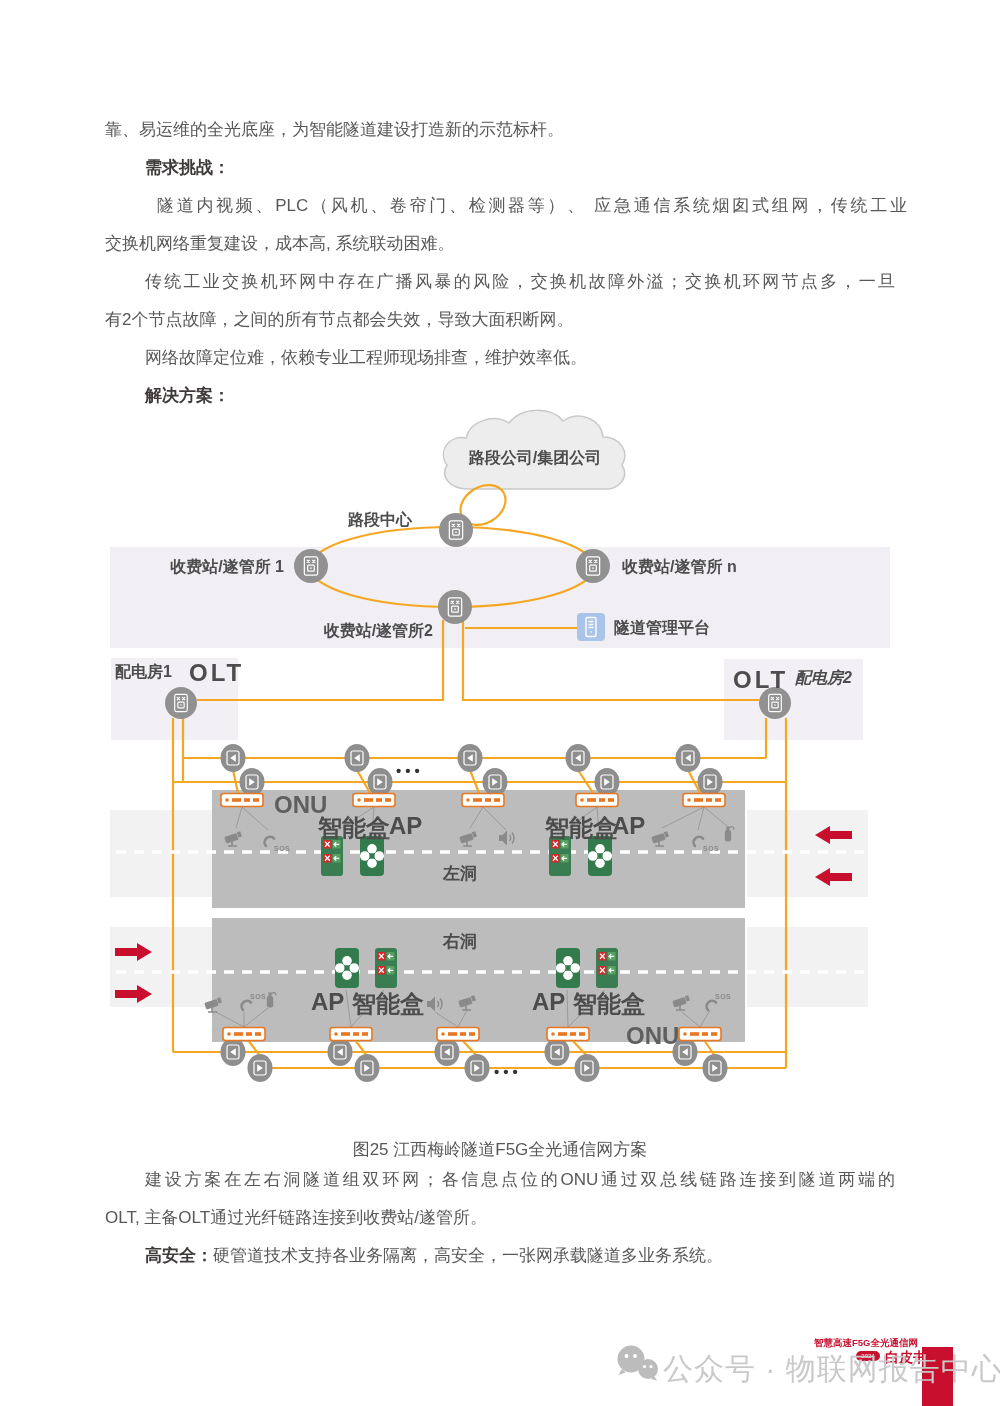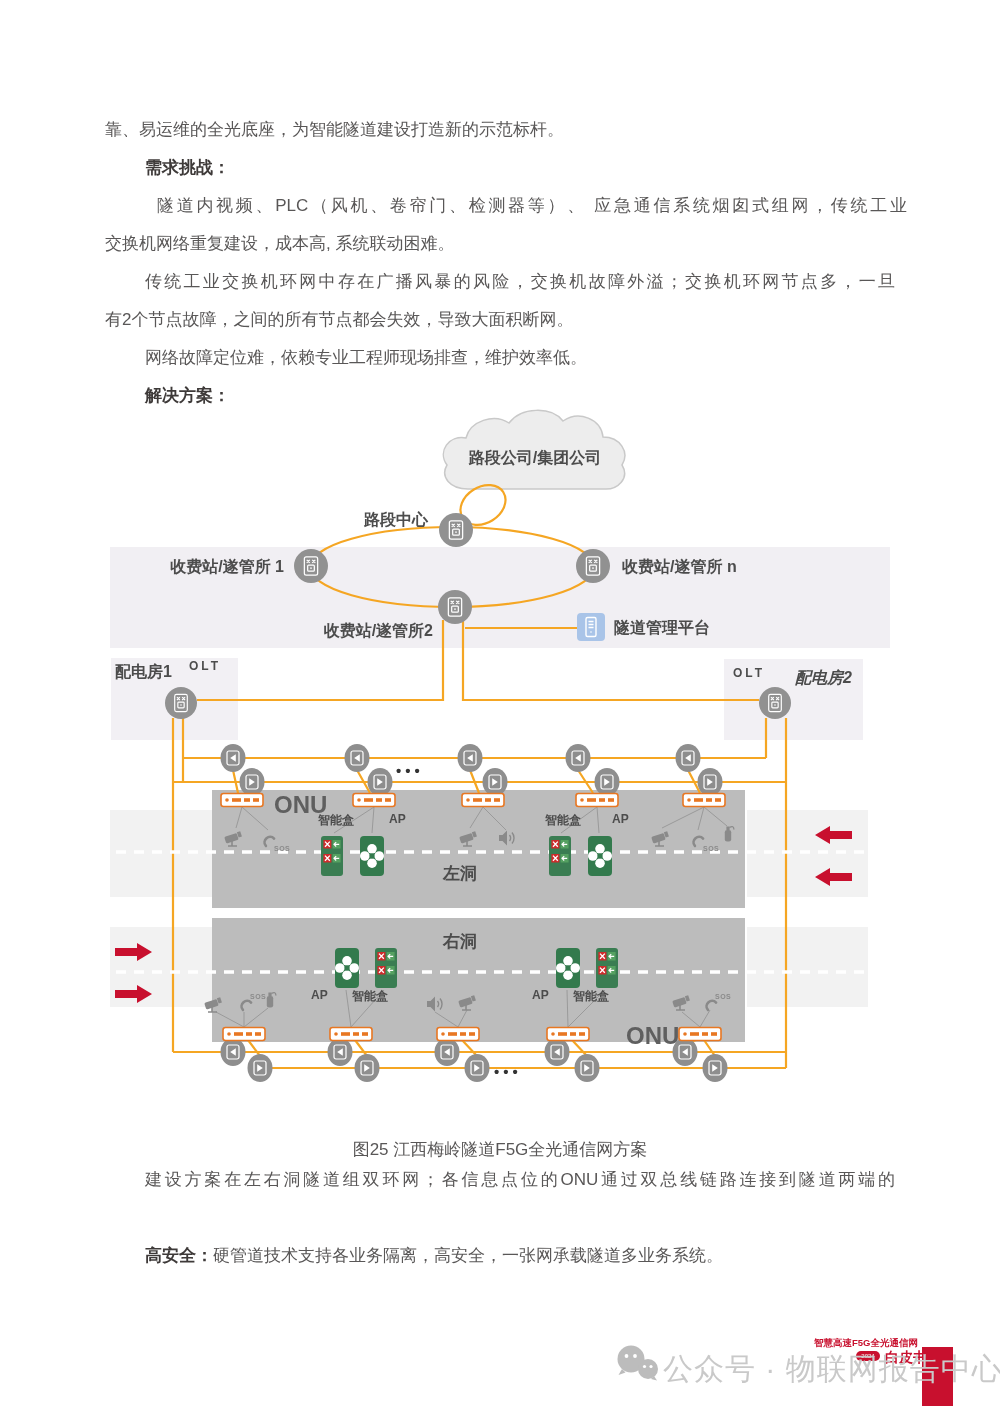--- a/index.html
+++ b/index.html
@@ -3,21 +3,21 @@
 <meta charset="utf-8">
 <style>
   html,body{margin:0;padding:0;background:#ffffff;}
   #page{position:relative;width:1000px;height:1406px;background:#fff;overflow:hidden;
         font-family:"Liberation Sans",sans-serif;color:#595757;}
   .abs{position:absolute;}
   .bodyline{font-size:17px;line-height:24px;color:#595757;white-space:nowrap;}
   .just{white-space:normal;width:750px;text-align:justify;text-align-last:justify;}
   .bold{font-weight:bold;color:#3e3a39;}
   .dlabel{font-size:16px;font-weight:600;color:#4c4c4c;white-space:nowrap;}
-  .big{font-size:12px;}
+  .big{font-size:24px;}
   .band{position:absolute;}
   svg{display:block;}
   .sostxt{font-size:7px;color:#8a8a8a;font-weight:bold;letter-spacing:0.5px;}
   .dots{font-size:15px;font-weight:bold;color:#333;letter-spacing:4px;}
 </style>
 </head>
 <body>
 
 <div id="page">
 
@@ -278,21 +278,21 @@
   <div class="abs bodyline" style="left:105px;top:118px;">靠、易运维的全光底座，为智能隧道建设打造新的示范标杆。</div>
   <div class="abs bodyline bold" style="left:145px;top:156px;">需求挑战：</div>
   <div class="abs bodyline just" style="left:145px;top:194px;margin-left:12px;">隧道内视频、PLC（风机、卷帘门、检测器等）、 应急通信系统烟囱式组网，传统工业</div>
   <div class="abs bodyline" style="left:105px;top:232px;">交换机网络重复建设，成本高, 系统联动困难。</div>
   <div class="abs bodyline just" style="left:145px;top:270px;">传统工业交换机环网中存在广播风暴的风险，交换机故障外溢；交换机环网节点多，一旦</div>
   <div class="abs bodyline" style="left:105px;top:308px;">有2个节点故障，之间的所有节点都会失效，导致大面积断网。</div>
   <div class="abs bodyline" style="left:145px;top:346px;">网络故障定位难，依赖专业工程师现场排查，维护效率低。</div>
   <div class="abs bodyline bold" style="left:145px;top:384px;">解决方案：</div>
 
   <div class="abs dlabel" style="left:450px;top:448px;width:170px;text-align:center;">路段公司/集团公司</div>
-  <div class="abs dlabel" style="left:348px;top:510px;width:80px;text-align:right;">路段中心</div>
+  <div class="abs dlabel" style="left:348px;top:510px;width:80px;text-align:left;">路段中心</div>
   <div class="abs dlabel" style="left:126px;top:557px;width:158px;text-align:right;">收费站/遂管所 1</div>
   <div class="abs dlabel" style="left:622px;top:557px;">收费站/遂管所 n</div>
   <div class="abs dlabel" style="left:318px;top:621px;width:115px;text-align:right;">收费站/遂管所2</div>
   <div class="abs dlabel" style="left:614px;top:618px;">隧道管理平台</div>
   <div class="abs dlabel" style="left:115px;top:662px;">配电房1</div>
   <div class="abs dlabel big" style="left:189px;top:659px;letter-spacing:3px;">OLT</div>
   <div class="abs dlabel big" style="left:733px;top:666px;letter-spacing:3px;">OLT</div>
   <div class="abs dlabel" style="left:795px;top:668px;font-style:italic;">配电房2</div>
   <div class="abs" style="left:274px;top:791px;font-size:24px;color:#5f5f5f;font-weight:600;">ONU</div>
   <div class="abs" style="left:626px;top:1022px;font-size:24px;color:#5f5f5f;font-weight:600;">ONU</div>
@@ -308,20 +308,21 @@
   <div class="abs dlabel big" style="left:573px;top:988px;">智能盒</div>
   <div class="abs dots" style="left:396px;top:762px;">•••</div>
   <div class="abs dots" style="left:494px;top:1063px;">•••</div>
   <div class="abs sostxt" style="left:274px;top:845px;">SOS</div>
   <div class="abs sostxt" style="left:703px;top:845px;">SOS</div>
   <div class="abs sostxt" style="left:250px;top:993px;">SOS</div>
   <div class="abs sostxt" style="left:715px;top:993px;">SOS</div>
 
   <div class="abs bodyline" style="left:250px;top:1138px;width:500px;text-align:center;white-space:normal;">图25 江西梅岭隧道F5G全光通信网方案</div>
   <div class="abs bodyline just" style="left:145px;top:1168px;">建设方案在左右洞隧道组双环网；各信息点位的ONU通过双总线链路连接到隧道两端的</div>
+  <div class="abs bodyline" style="left:105px;top:1206px;">OLT, 主备OLT通过光纤链路连接到收费站/遂管所。</div>
   <div class="abs bodyline" style="left:145px;top:1244px;">
     <span class="bold">高安全：</span><span>硬管道技术支持各业务隔离，高安全，一张网承载隧道多业务系统。</span>
   </div>
 
   <div class="abs" style="left:760px;top:1337px;width:158px;text-align:right;font-size:9.5px;font-weight:bold;color:#C8102E;">智慧高速F5G全光通信网</div>
   <div class="abs" style="left:856px;top:1351px;width:24px;height:10px;background:#C8102E;border-radius:5px;color:#fff;font-size:6px;line-height:10px;text-align:center;">2024</div>
   <div class="abs" style="left:885px;top:1349px;font-size:14px;font-weight:bold;color:#C8102E;">白皮书</div>
   <div class="abs" style="left:922px;top:1347px;width:31px;height:59px;background:#C8102E;">
     <div style="width:100%;text-align:right;margin-top:3px;color:#fff;font-size:17px;font-weight:bold;margin-left:32px;">34</div>
   </div>

